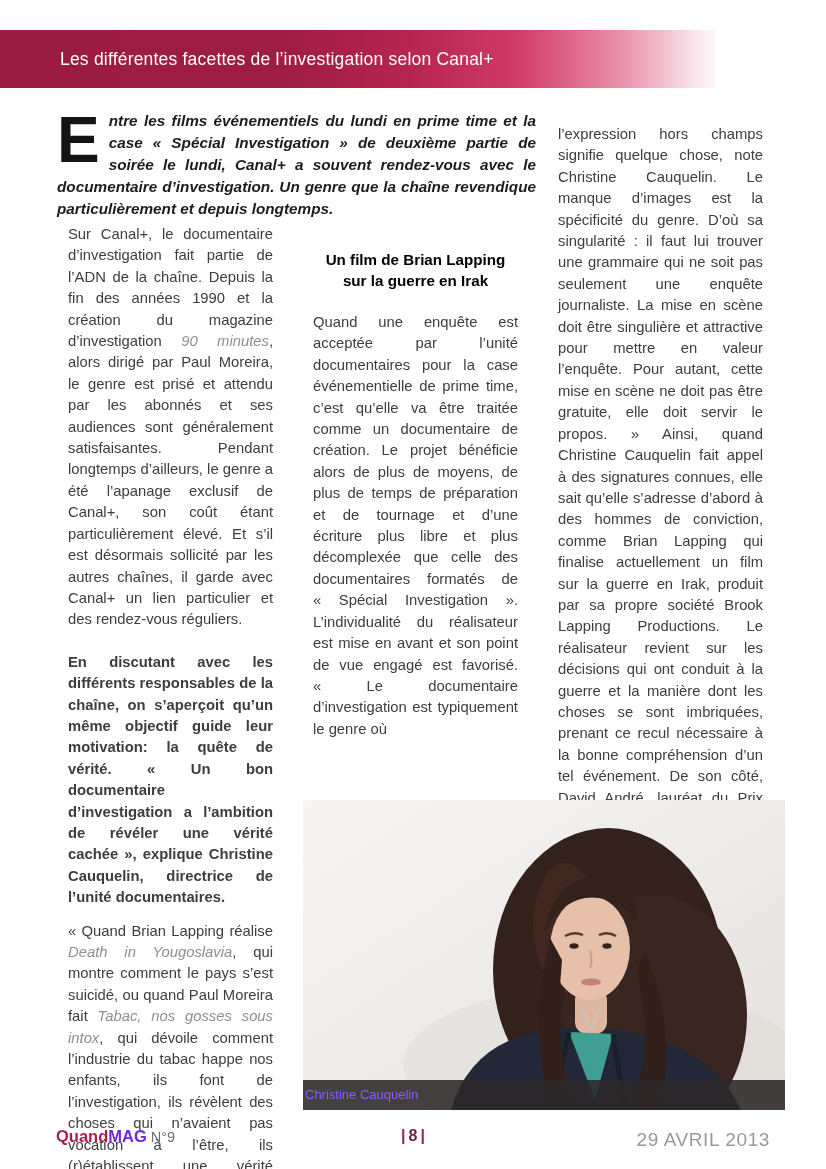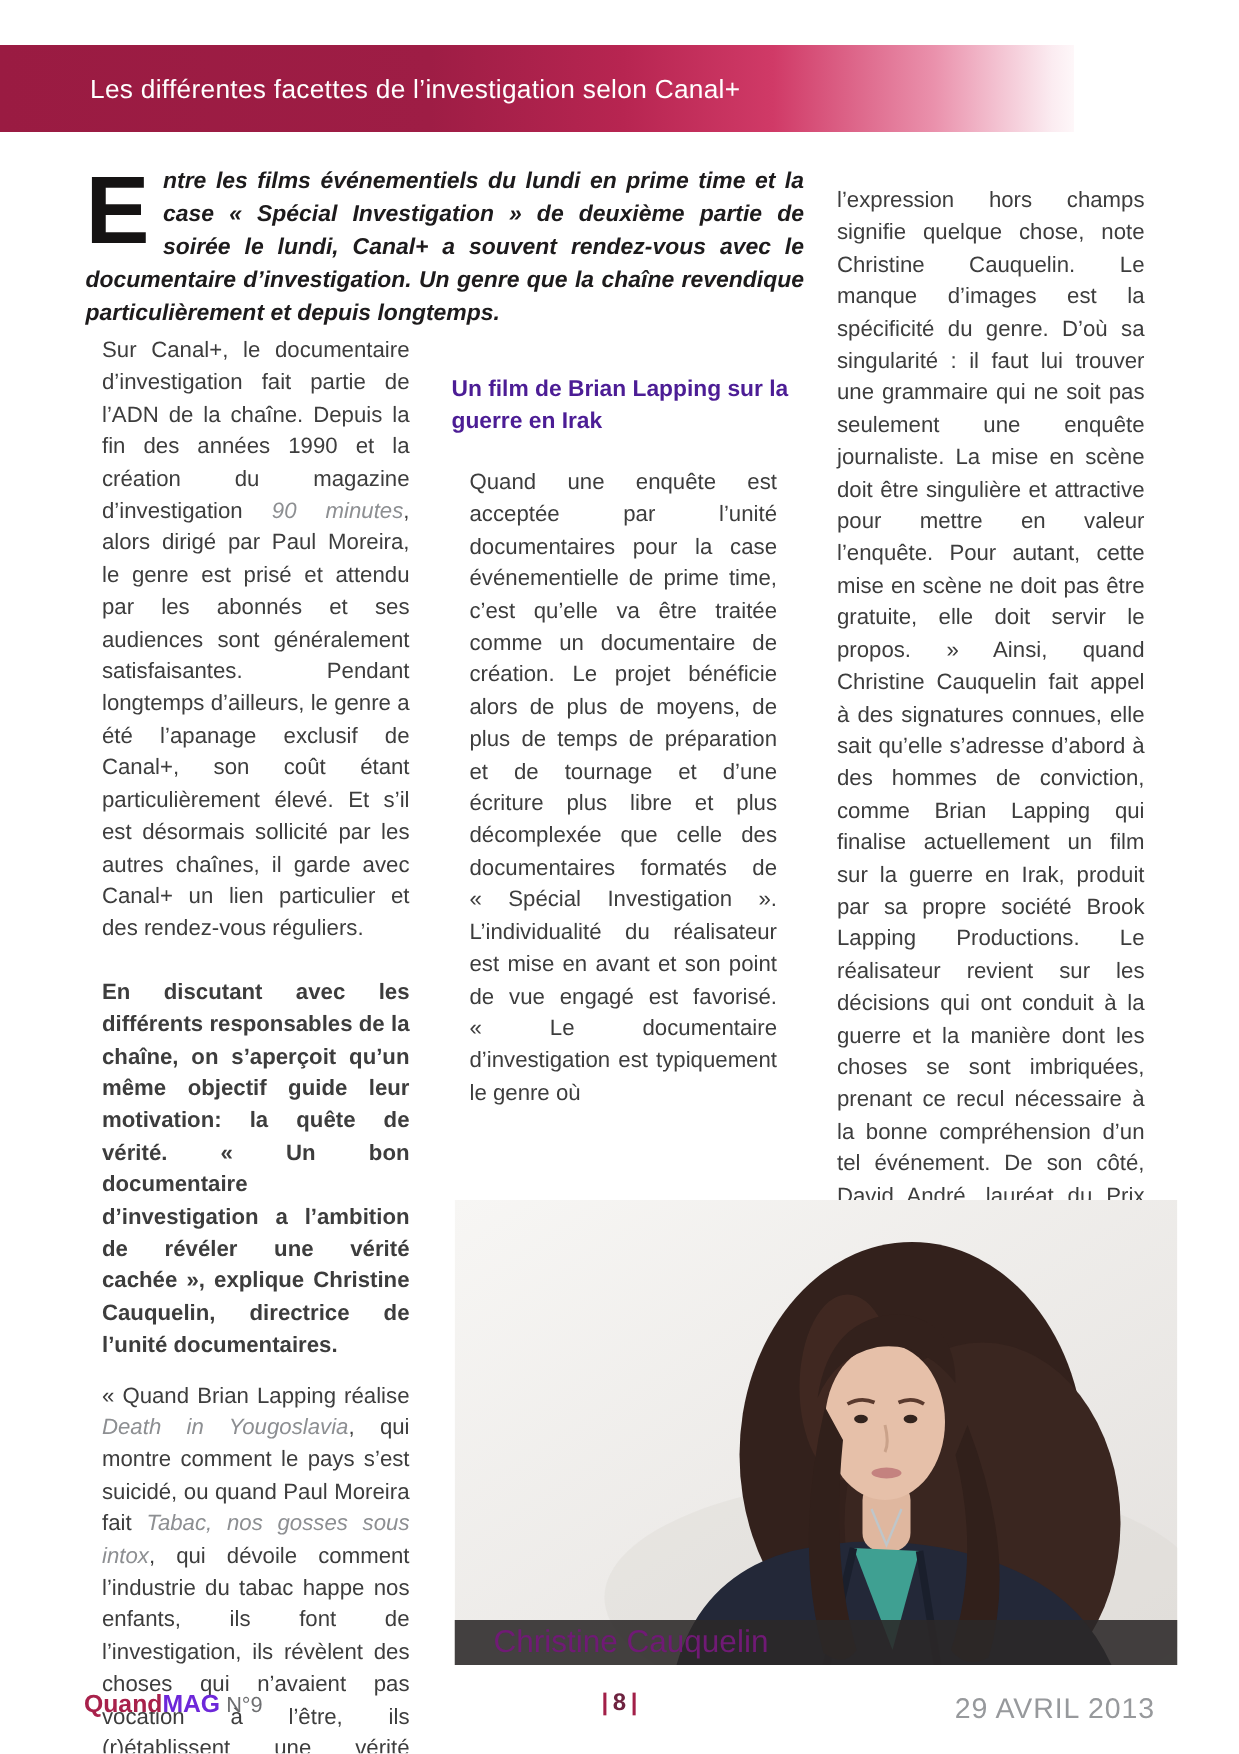--- a/index.html
+++ b/index.html
@@ -32,31 +32,31 @@
     position:absolute; width:229px; font-size:14.8px; line-height:21.4px;
     color:#3d3d3d; text-align:justify;
   }
   .col1 { left:56px;  top:212px; }
   .col2 { left:301px; top:228px; }
   .col3 { left:546px; top:112px; }
   .body-p { margin:12px; }
   .gap-top { margin-top:21px;font-weight:bold; }
   .title-it { font-style:italic; color:#8d8f92; }
   .subhead {
-    margin:21px 0; font-size:15.2px; font-weight:bold; color:#4c1d95;
-    text-align:left; line-height:21px;
+    margin:21px 12px; font-size:15.2px; font-weight:bold; color:#000000;
+    text-align:center; line-height:21px;
   }
 
   
   .photo { position:absolute; left:303px; top:800px; width:482px; height:310px; overflow:hidden; }
   .photo svg { display:block; }
   .caption {
     position:absolute; left:0; bottom:0; width:100%; height:30px;
-    background:rgba(43,40,40,0.88); color:#701a75; font-size:21px;
-    line-height:30px; padding-left:26px; box-sizing:border-box;
+    background:rgba(43,40,40,0.88); color:#8b5cf6; font-size:13px;
+    line-height:30px; padding-left:2px; box-sizing:border-box;
   }
 
   
   .footer { position:absolute; left:56px; right:56px; top:1127px; height:24px; }
   .footer-left { position:absolute; left:0; top:0; font-size:16.5px; }
   .brand-sunny { color:#a8214b; font-weight:600; }
   .brand-mag   { color:#6d28d9; font-weight:600; }
   .brand-issue { color:#6d6e70; font-size:14.5px; margin-left:4px; }
   .footer-center { position:absolute; left:50%; transform:translateX(-50%); top:0; font-size:16px; font-weight:bold; }
   .pbar { color:#a21f48; }

